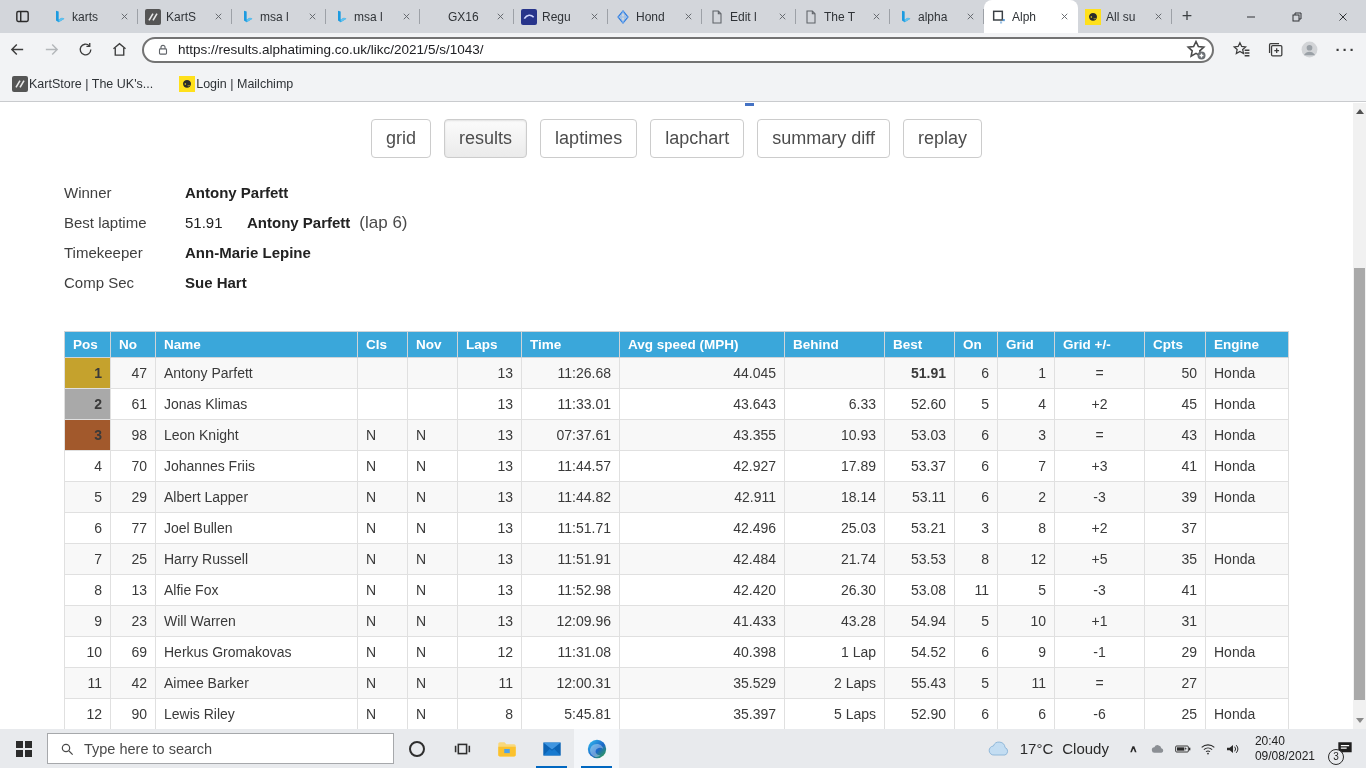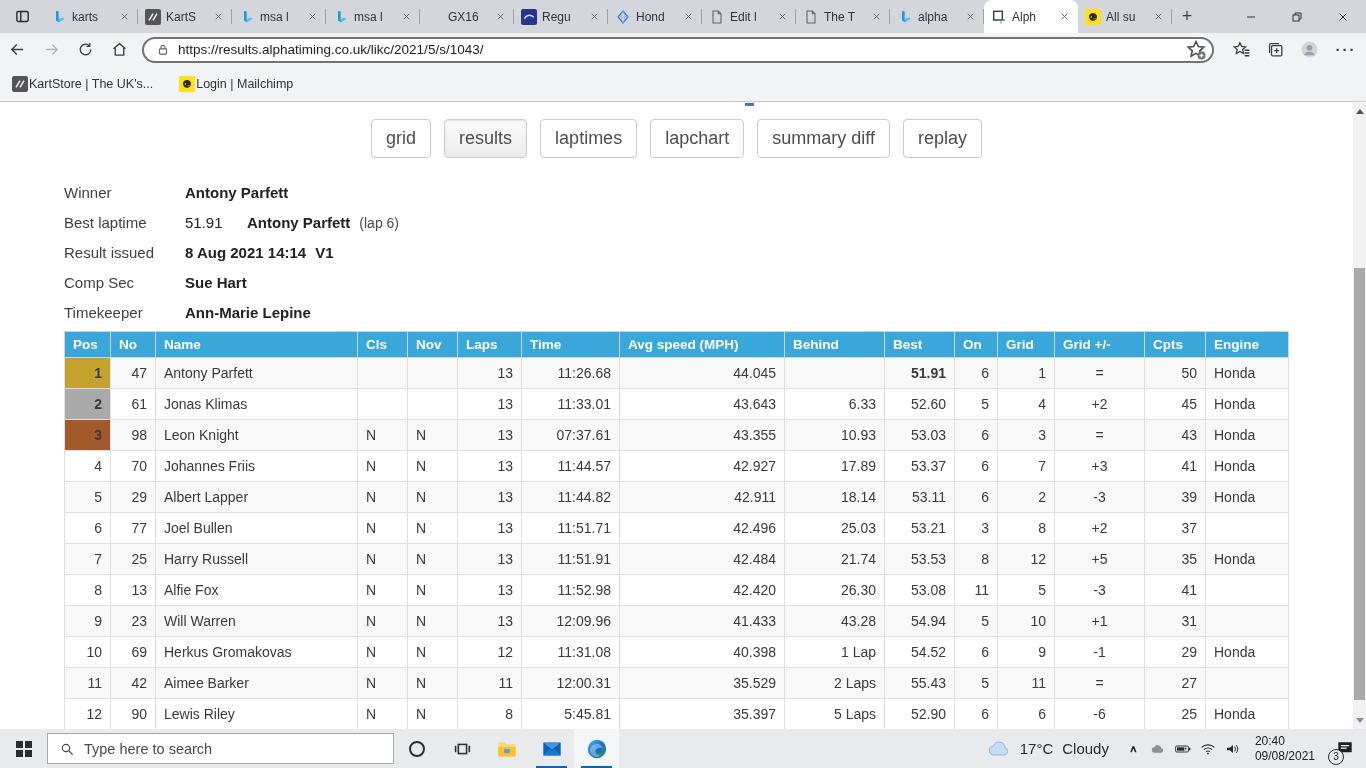--- a/index.html
+++ b/index.html
@@ -68,21 +68,21 @@
   .navbtn { border:1px solid #ccc; border-radius:4px; background:#fff; font-size:18px;
     color:#4d4d4d; padding:8px 14px; font-family:inherit; cursor:pointer; }
   .navbtn.active { background:linear-gradient(#fbfbfb,#ebebeb); box-shadow:inset 0 1px 2px rgba(0,0,0,.1); }
 
   .race-info { position:absolute; left:64px; top:80px; }
   .inforow { height:30px; line-height:20px; }
   .ilabel { display:inline-block; width:121px; font-size:15px; color:#3f3f3f; }
   .icell { font-size:15px; color:#222; margin-right:9px; }
   .icell.b { font-weight:bold; }
   .icell.w62 { display:inline-block; width:62px; margin-right:0; }
-  .icell.note { font-size:14px; color:#4a4a4a; }
+  .icell.note { font-size:17px; color:#4a4a4a; }
 
   table.results { position:absolute; left:64px; top:228px; width:1224px;
     border-collapse:collapse; table-layout:fixed; font-size:14px; }
   table.results th { background:var(--header_blue); color:#fff; text-align:left;
     font-size:13.5px; font-weight:bold; padding:4px 8px; border:1px solid #cfd4d8;
     white-space:nowrap; overflow:hidden; line-height:17px; }
   table.results td { padding:5px 8px; border:1px solid #e0e0e0; color:#3a3a3a;
     line-height:20px; white-space:nowrap; overflow:hidden; }
   tbody tr:nth-child(odd) td { background:#f8f8f8; }
   td.al,th.al { text-align:left; } td.ar { text-align:right; } td.ac { text-align:center; }
@@ -416,23 +416,22 @@
         <button class="navbtn active">results</button>
         <button class="navbtn">laptimes</button>
         <button class="navbtn">lapchart</button>
         <button class="navbtn">summary diff</button>
         <button class="navbtn">replay</button>
       </div>
 
     <div class="race-info">
         <div class="inforow"><span class="ilabel">Winner</span><span class="icell b">Antony Parfett</span></div>
         <div class="inforow"><span class="ilabel">Best laptime</span><span class="icell w62">51.91</span><span class="icell b">Antony Parfett</span><span class="icell note">(lap 6)</span></div>
-        <div class="inforow"><span class="ilabel">Result issued</span><span class="icell b">8 Aug 2021 14:14</span><span class="icell b">V1</span></div>
+        <div class="inforow"><span class="ilabel">Timekeeper</span><span class="icell b">Ann-Marie Lepine</span></div>
         <div class="inforow"><span class="ilabel">Comp Sec</span><span class="icell b">Sue Hart</span></div>
-        <div class="inforow"><span class="ilabel">Timekeeper</span><span class="icell b">Ann-Marie Lepine</span></div>
       </div>
 
     <table class="results">
       <colgroup>
         <col class="c-pos">
           <col class="c-no">
           <col class="c-name">
           <col class="c-cls">
           <col class="c-nov">
         <col class="c-laps">

